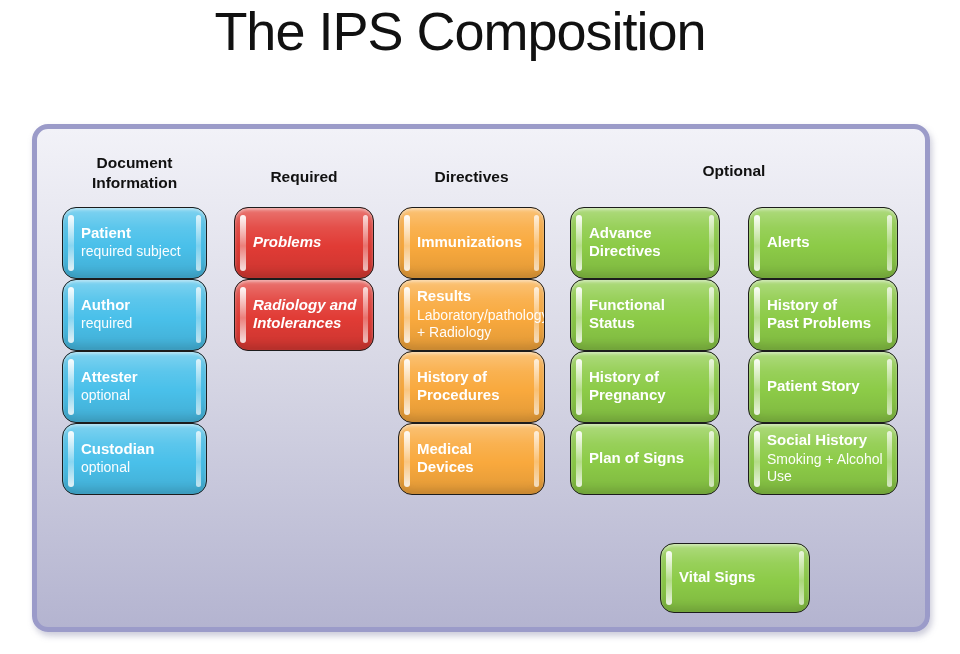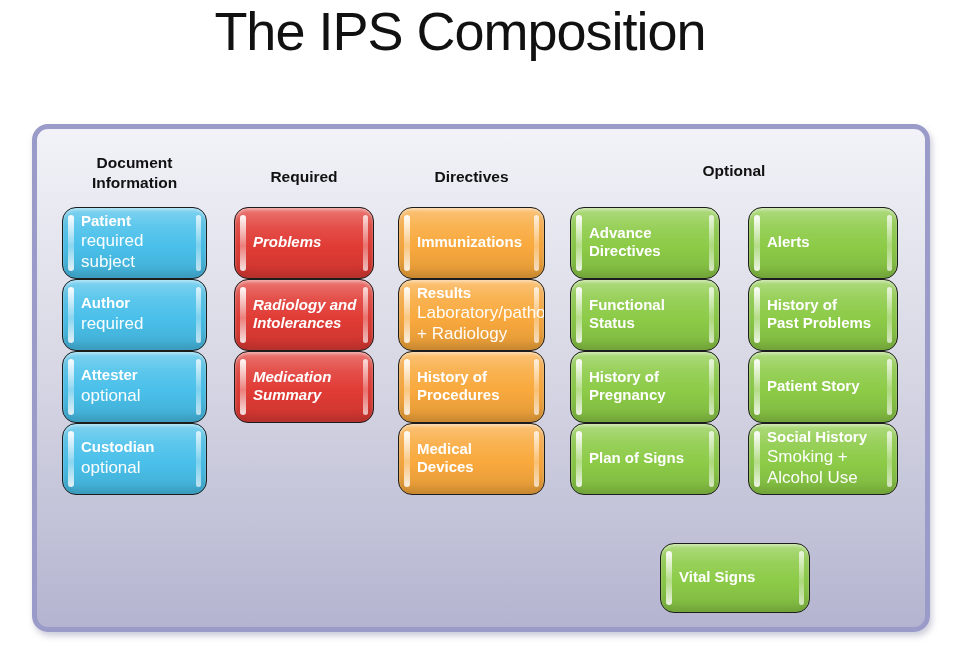--- a/index.html
+++ b/index.html
@@ -45,21 +45,21 @@
     content:"";position:absolute;top:7px;bottom:7px;width:6px;border-radius:6px;
     background:linear-gradient(180deg,rgba(255,255,255,0.95) 0%,rgba(255,255,255,0.35) 55%,rgba(255,255,255,0.85) 100%);
   }
   .box::before{left:5px;}
   .box::after{right:5px;width:5px;opacity:0.8;}
   .c-blue{background-color:var(--blue);}
   .c-red{background-color:var(--red);font-style:italic;}
   .c-orange{background-color:var(--orange);}
   .c-green{background-color:var(--green);}
   .box-label{font-weight:bold;font-size:15px;line-height:1.18;white-space:pre-line;}
-  .box-sub{font-size:17px;line-height:1.2;margin-top:2px;white-space:pre-line;opacity:0.97;}
+  .box-sub{font-size:14px;line-height:1.2;margin-top:2px;white-space:pre-line;opacity:0.97;}
   .box-vital{position:absolute;left:623px;top:414px;width:150px;height:70px;}
 </style>
 </head>
 <body>
 
 <div class="page-title">The IPS Composition</div>
 
 <div class="panel">
 
   <div class="col-header h-doc">Document Information</div>
@@ -86,24 +86,20 @@
     </div>
   </div>
 
   <div class="col col-req">
     <div class="box c-red">
       <div class="box-label">Problems</div>
     </div>
     <div class="box c-red">
       <div class="box-label">Radiology and
 Intolerances</div>
-    </div>
-    <div class="box c-red">
-      <div class="box-label">Medication
-Summary</div>
     </div>
   </div>
 
   <div class="col col-rec">
     <div class="box c-orange">
       <div class="box-label">Immunizations</div>
     </div>
     <div class="box c-orange">
       <div class="box-label">Results</div>
       <div class="box-sub">Laboratory/pathology

